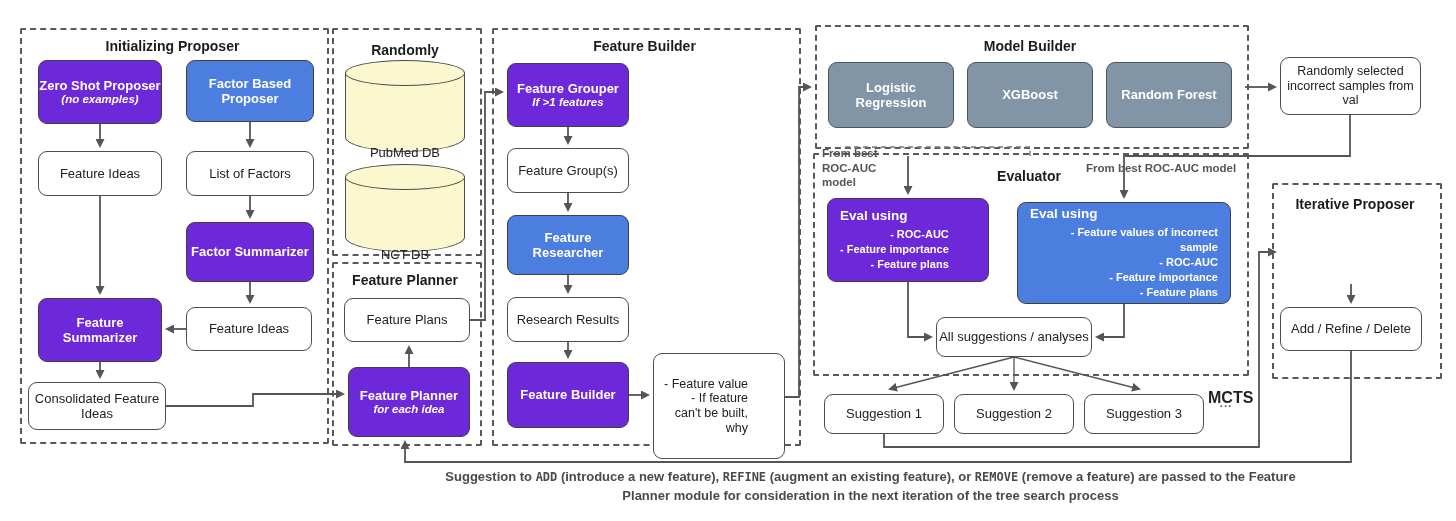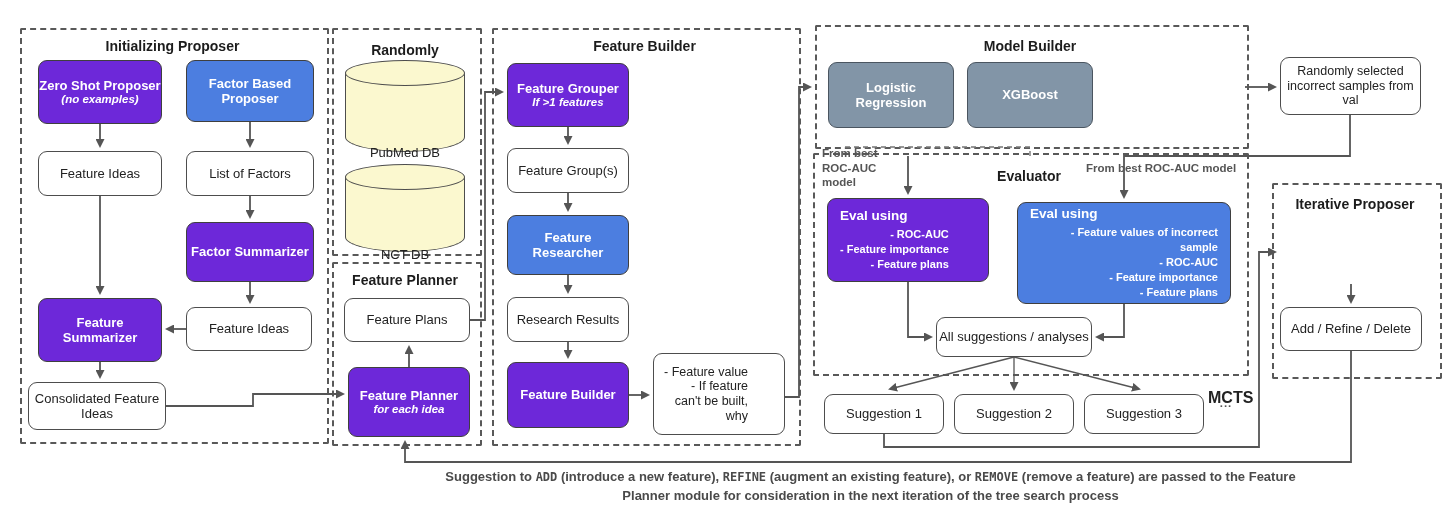--- a/index.html
+++ b/index.html
@@ -146,32 +146,35 @@
   </div>
   <div class="node blue" style="left:507px;top:215px;width:122px;height:60px">
     <div>Feature Researcher</div>
   </div>
   <div class="node white" style="left:507px;top:297px;width:122px;height:45px">
     <div>Research Results</div>
   </div>
   <div class="node teal" style="left:507px;top:362px;width:122px;height:66px">
     <div>Feature Builder</div>
   </div>
-  <div class="node white leftalign" style="left:653px;top:353px;width:132px;height:82px;padding:4px 10px;font-size:12.5px">
+  <div class="node white leftalign" style="left:653px;top:353px;width:132px;height:106px;padding:4px 10px;font-size:12.5px">
     <div class="pre">- Feature value
 - If feature
 can't be built,
 why</div>
   </div>
 
   <div class="node gray" style="left:828px;top:62px;width:126px;height:66px">
     <div>Logistic Regression</div>
   </div>
   <div class="node gray" style="left:967px;top:62px;width:126px;height:66px">
     <div>XGBoost</div>
+  </div>
+  <div class="node gray" style="left:1106px;top:62px;width:126px;height:66px">
+    <div>Random Forest</div>
   </div>
   <div class="node white" style="left:1280px;top:57px;width:141px;height:58px;font-size:12.5px">
     <div>Randomly selected incorrect samples from val</div>
   </div>
 
   <div class="node teal leftalign" style="left:827px;top:198px;width:162px;height:84px;padding:8px 12px">
     <div class="evaltitle">Eval using</div>
     <div class="evalitems">- ROC-AUC
 - Feature importance
 - Feature plans</div>

